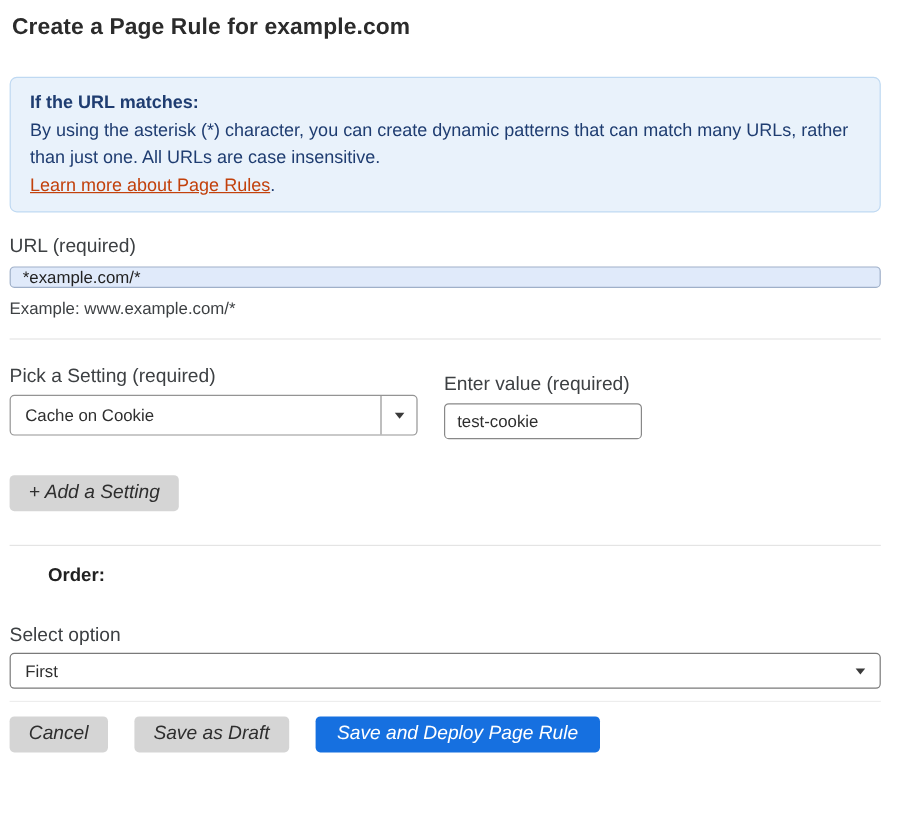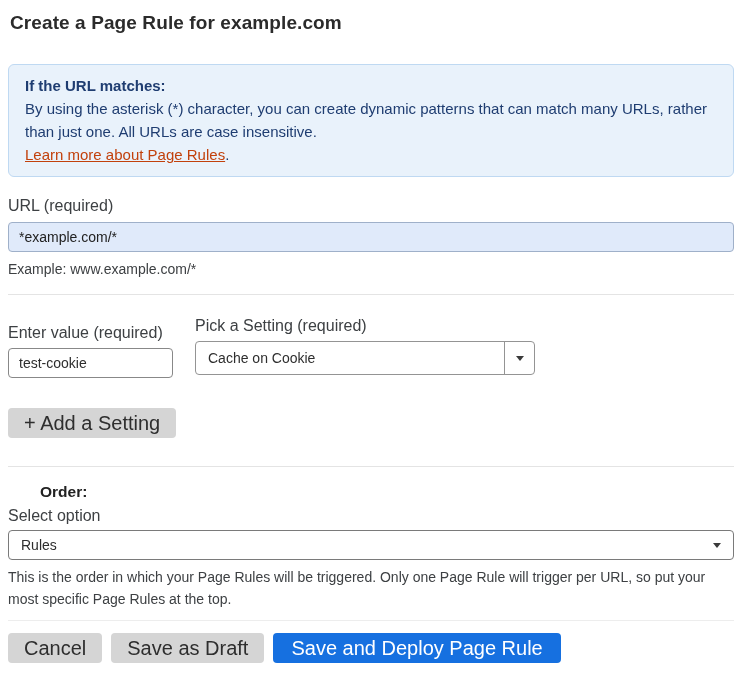--- a/index.html
+++ b/index.html
@@ -37,21 +37,21 @@
     text-decoration: underline;
     cursor: pointer;
   }
 
   
   .field-label { margin-top: 20px; font-size: 16px; color: #3d4043; }
   .url-input {
     display: block;
     margin-top: 7px;
     width: 100%;
-    height: 30px;
+    height: 18px;
     background: #e0eafa;
     border: 1px solid #9fb0c9;
     border-radius: 4px;
     padding: 0 10px;
     font-size: 14px;
     font-family: "Liberation Sans", sans-serif;
     color: #222222;
   }
   .helper-text { margin-top: 6px; font-size: 14px; color: #3d4043; line-height: 22px; }
 
@@ -116,23 +116,24 @@
   }
 
   .btn {
     display: inline-flex;
     align-items: center;
     justify-content: center;
     height: 30px;
     padding: 0 16px;
     border: none;
     border-radius: 4px;
-    font-size: 20px;
-    font-family: "Liberation Sans", sans-serif;
-    cursor: pointer;
+    font-size: 16px;
+    font-family: "Liberation Sans", sans-serif;
+    cursor: pointer;
+    font-style: italic;
   }
   .btn-gray { background: #d5d5d5; color: #2e2e2e; }
   .btn-blue { background: #1670e0; color: #ffffff; padding: 0 18px; }
   .add-setting-btn { margin-top: 30px; height: 30px; }
 
   
   .order-select {
     margin-top: 5px;
     width: 100%;
     height: 30px;
@@ -140,21 +141,21 @@
     border: 1px solid #7a7a7a;
     border-radius: 4px;
     display: flex;
     align-items: center;
     justify-content: space-between;
     padding: 0 12px;
     cursor: pointer;
   }
   .order-select .select-text { font-size: 14px; color: #2e2e2e; }
 
-  .footer-row { margin-top: 12px; display: flex; gap: 9px; }
+  .footer-row { margin-top: 12px; display: flex; gap: 22px; }
 </style>
 </head>
 <body>
 
 <div class="container">
 
   <h1 class="page-title">Create a Page Rule for example.com</h1>
 
   <div class="info-box">
     <div class="info-heading">If the URL matches:</div>
@@ -163,47 +164,46 @@
   </div>
 
   <div class="field-label">URL (required)</div>
   <input class="url-input" type="text" value="*example.com/*" style="">
   <div class="helper-text">Example: www.example.com/*</div>
 
   <div class="divider"></div>
 
 
   <div class="settings-row">
-    <div class="settings-col col-value">
-      <div class="field-label">Enter value (required)</div>
-      <input class="value-input" type="text" value="test-cookie" style="">
-    </div>
     <div class="settings-col">
       <div class="field-label">Pick a Setting (required)</div>
       <div class="setting-select">
         <span class="select-text">Cache on Cookie</span>
         <span class="select-arrow-box">
           <span class="caret-down"></span>
         </span>
       </div>
     </div>
+    <div class="settings-col col-value">
+      <div class="field-label">Enter value (required)</div>
+      <input class="value-input" type="text" value="test-cookie" style="">
+    </div>
   </div>
 
   <button class="btn btn-gray add-setting-btn">+ Add a Setting</button>
 
   <div class="divider mid"></div>
 
   <div class="section-heading" style="margin-top:16px;margin-left:32px;">Order:</div>
 
-  <div class="field-label" style="margin-top:6px;">Select option</div>
+  <div class="field-label" style="margin-top:32px;">Select option</div>
   <div class="order-select">
-    <span class="select-text">Rules</span>
+    <span class="select-text">First</span>
     <span class="caret-down"></span>
   </div>
-  <div class="helper-text">This is the order in which your Page Rules will be triggered. Only one Page Rule will trigger per URL, so put your most specific Page Rules at the top.</div>
 
   <div class="divider faint"></div>
 
   <div class="footer-row">
     <button class="btn btn-gray">Cancel</button>
     <button class="btn btn-gray">Save as Draft</button>
     <button class="btn btn-blue">Save and Deploy Page Rule</button>
   </div>
 
 </div>

